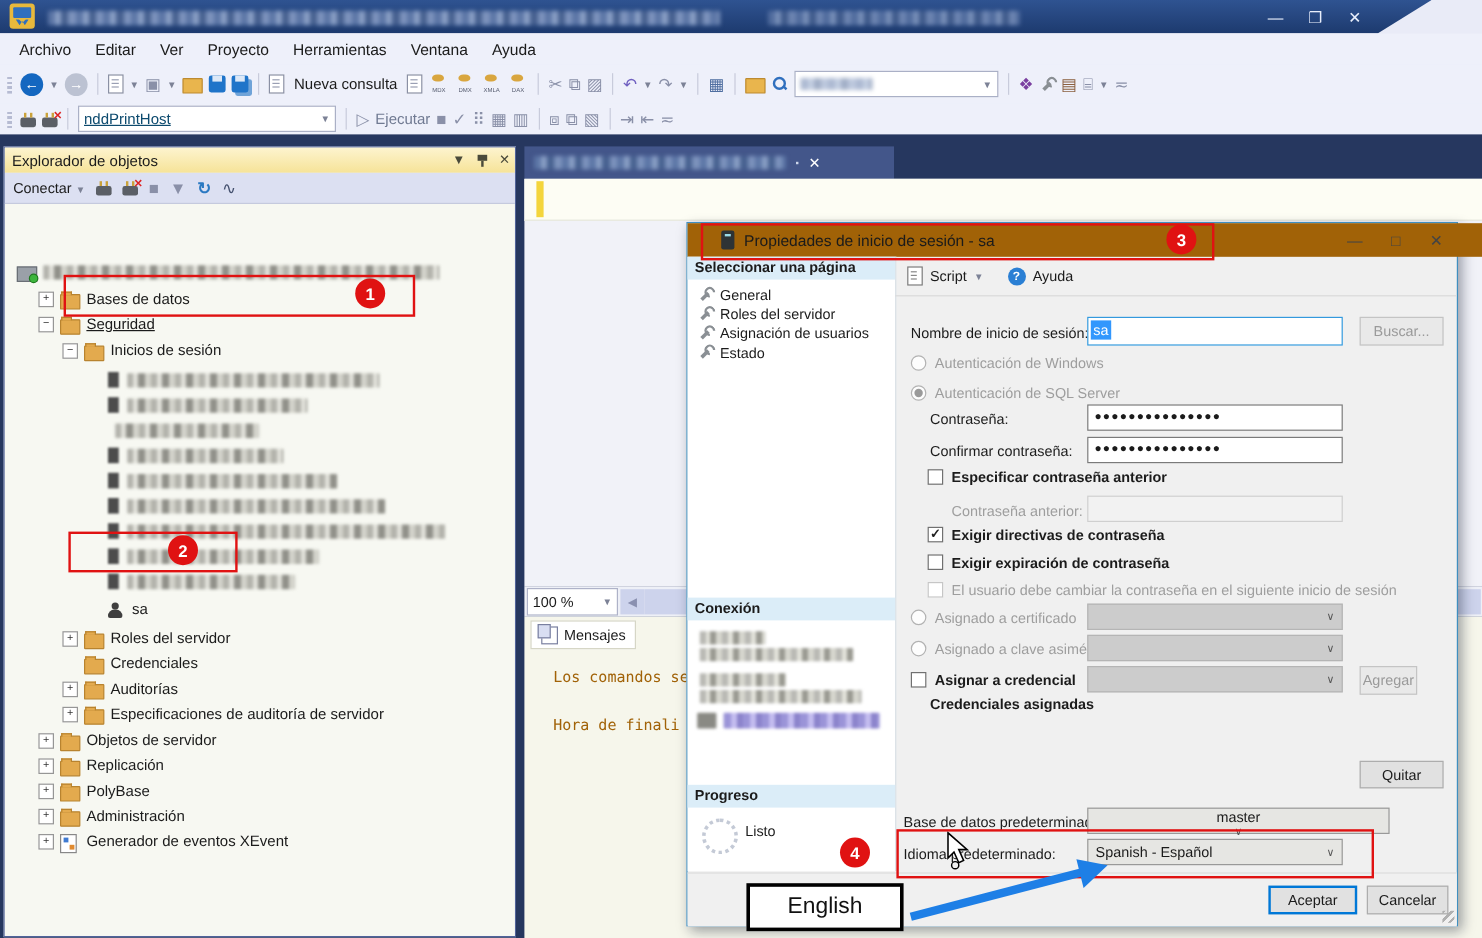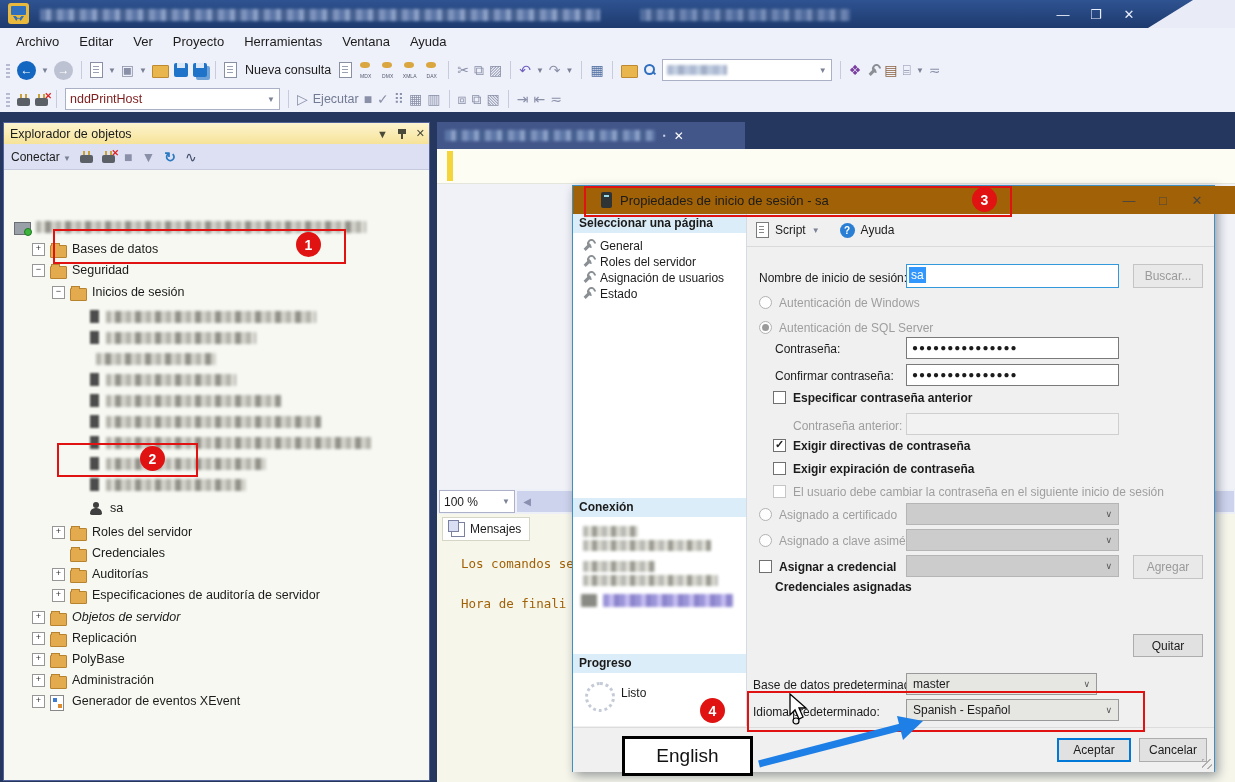--- a/index.html
+++ b/index.html
@@ -249,21 +249,21 @@
   </div>
 
   <div class="tbar tb2">
     <span class="grip"></span>
     <span class="plug"></span>
     <span class="plug" style="position:relative;">
         <span class="redx">✕</span>
       </span>
     <span class="sep"></span>
     <div class="combo" style="width:205px;">
-      <span style="color:#7f1d1d;">nddPrintHost</span>
+      <span style="color:#0c4a6e;text-decoration:underline;">nddPrintHost</span>
       <span class="caret">▼</span>
     </div>
     <span class="sep"></span>
     <span class="ic muted">▷</span>
     <span style="color:#707a92;">Ejecutar</span>
     <span class="ic muted">■</span>
     <span class="ic muted">✓</span>
     <span class="ic muted">⠿</span>
     <span class="ic muted">▦</span>
     <span class="ic muted">▥</span>
@@ -306,21 +306,21 @@
           <span class="rb" style="left:32px;width:330px;"></span>
         </div>
         <div class="trow" style="top:69px;">
           <span class="texp" style="left:28px;">+</span>
           <span class="tfolder" style="left:46px;"></span>
           <span class="tlabel" style="left:68px;">Bases de datos</span>
         </div>
         <div class="trow" style="top:90px;">
           <span class="texp" style="left:28px;">−</span>
           <span class="tfolder" style="left:46px;"></span>
-          <span class="tlabel" style="left:68px;">Seguridad</span>
+          <span class="tlabel" style="left:68px;text-decoration:underline;">Seguridad</span>
         </div>
         <div class="trow" style="top:112px;">
           <span class="texp" style="left:48px;">−</span>
           <span class="tfolder" style="left:66px;"></span>
           <span class="tlabel" style="left:88px;">Inicios de sesión</span>
         </div>
 
         <div class="trow" style="top:136px;">
             <span class="rbdark" style="left:86px;"></span>
             <span class="rb" style="left:102px;width:210px;"></span>
@@ -376,21 +376,21 @@
           <span class="tlabel" style="left:88px;">Auditorías</span>
         </div>
         <div class="trow" style="top:415px;">
           <span class="texp" style="left:48px;">+</span>
           <span class="tfolder" style="left:66px;"></span>
           <span class="tlabel" style="left:88px;">Especificaciones de auditoría de servidor</span>
         </div>
         <div class="trow" style="top:437px;">
           <span class="texp" style="left:28px;">+</span>
           <span class="tfolder" style="left:46px;"></span>
-          <span class="tlabel" style="left:68px;font-style:italic;">Objetos de servidor</span>
+          <span class="tlabel" style="left:68px;">Objetos de servidor</span>
         </div>
         <div class="trow" style="top:458px;">
           <span class="texp" style="left:28px;">+</span>
           <span class="tfolder" style="left:46px;"></span>
           <span class="tlabel" style="left:68px;">Replicación</span>
         </div>
         <div class="trow" style="top:479px;">
           <span class="texp" style="left:28px;">+</span>
           <span class="tfolder" style="left:46px;"></span>
           <span class="tlabel" style="left:68px;">PolyBase</span>
@@ -526,27 +526,27 @@
         <span></span>
         <span class="chev">∨</span>
       </div>
 
     <div class="chk" style="left:186px;top:374px;"></div>
     <div class="dl" style="left:206px;top:374px;font-weight:bold;">Asignar a credencial</div>
     <div class="dcombo dis" style="left:333px;top:369px;width:213px;">
         <span></span>
         <span class="chev">∨</span>
       </div>
-    <div class="btn dis" style="left:560px;top:369px;width:70px;height:24px;">Agregar</div>
+    <div class="btn dis" style="left:560px;top:369px;width:48px;height:24px;">Agregar</div>
 
     <div class="dl" style="left:202px;top:394px;font-weight:bold;">Credenciales asignadas</div>
     <div class="btn" style="left:560px;top:448px;width:70px;height:23px;">Quitar</div>
 
     <div class="dl" style="left:180px;top:492px;">Base de datos predeterminada:</div>
-    <div class="dcombo en" style="left:333px;top:487px;width:191px;">
+    <div class="dcombo en" style="left:333px;top:487px;width:252px;flex-direction:column;">
       <span>master</span>
         <span class="chev">∨</span>
     </div>
     <div class="dl" style="left:180px;top:519px;">Idioma predeterminado:</div>
     <div class="dcombo en" style="left:333px;top:513px;width:213px;">
       <span>Spanish - Español</span>
         <span class="chev">∨</span>
     </div>
 
     <div class="abs" style="left:0;top:541px;width:641px;height:44px;border-top:1px solid #dcdcdc;background:#f0f0f0;"></div>

